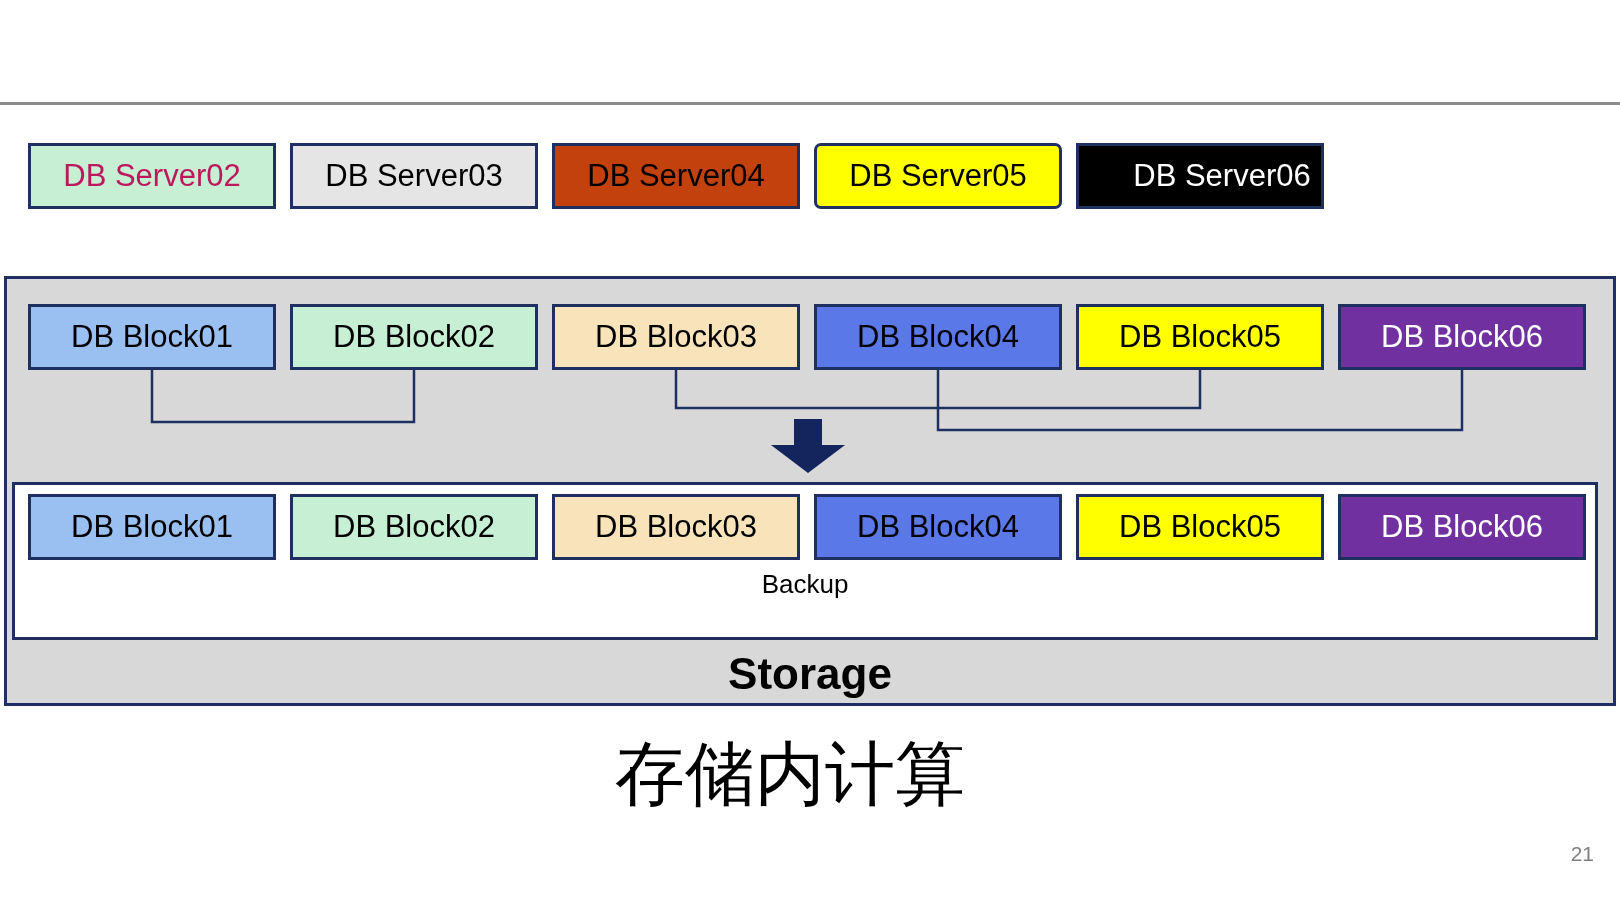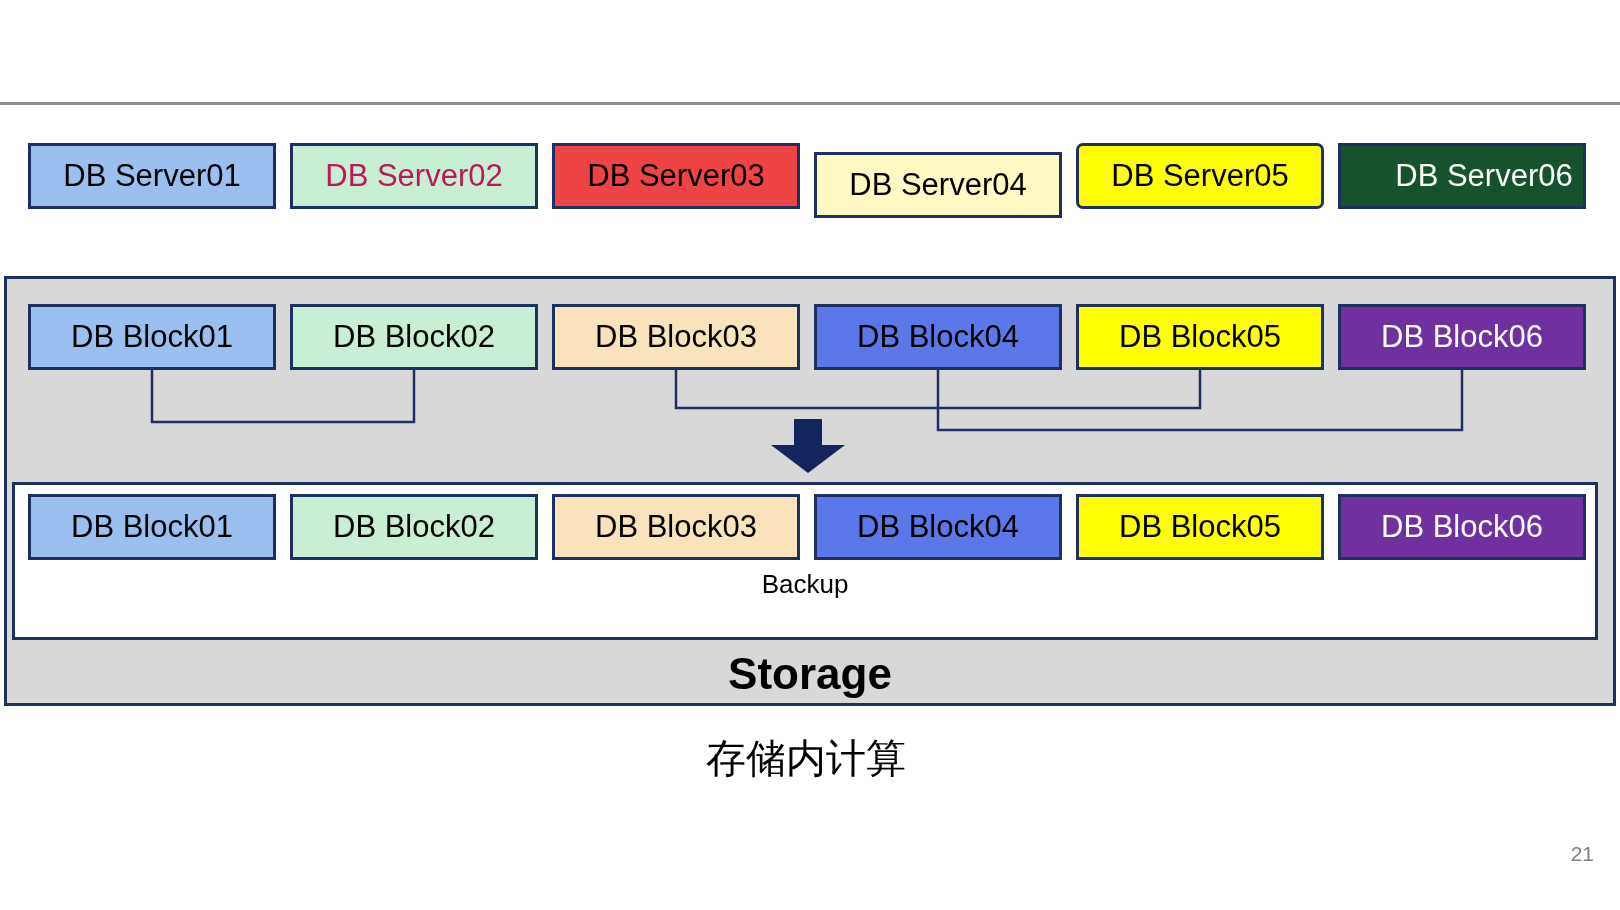--- a/index.html
+++ b/index.html
@@ -110,48 +110,46 @@
     font-weight: 700;
     color: #000;
   }
 
   .captions {
     position: absolute;
     left: 0;
     top: 736px;
     width: 1580px;
     text-align: center;
-    font-size: 40px;
+    font-size: 70px;
     line-height: 1.1;
     color: #000;
-    padding-left: 16px;
   }
 
   .page-number {
     position: absolute;
     top: 842px;
     right: 26px;
     font-size: 21px;
     color: var(--page-num-color, #808080);
   }
 </style>
 </head>
 <body>
 
 <div class="slide">
 
   <div class="title-rule"></div>
 
   <div class="row server-row">
-    <div class="box" style="background: rgb(154, 192, 242); color: rgb(0, 0, 0);">DB Server01</div>
     <div class="box" style="background: rgb(198, 239, 212); color: #be185d;">DB Server02</div>
-    <div class="box" style="background: #ef4444; color: rgb(0, 0, 0);">DB Server03</div>
-    <div class="box" style="background: #fef9c3; color: rgb(0, 0, 0); margin-top: 9px;">DB Server04</div>
+    <div class="box" style="background: #e5e5e5; color: rgb(0, 0, 0);">DB Server03</div>
+    <div class="box" style="background: #c2410c; color: rgb(0, 0, 0);">DB Server04</div>
     <div class="box" style="background: rgb(255, 255, 0); color: rgb(0, 0, 0); border-radius: 7px;">DB Server05</div>
-    <div class="box" style="background: #14532d; color: rgb(255, 255, 255); padding-left: 44px;">DB Server06</div>
+    <div class="box" style="background: #000000; color: rgb(255, 255, 255); padding-left: 44px;">DB Server06</div>
   </div>
 
   <div class="storage-container">
 
     <svg class="connectors-svg" viewBox="0 0 1606 424" xmlns="http://www.w3.org/2000/svg">
       <path d="M145,91 L145,143 L407,143 L407,91" style="fill:none;stroke:var(--border,#1F3060);stroke-width:2.5"></path>
       <path d="M669,91 L669,129 L1193,129 L1193,91" style="fill:none;stroke:var(--border,#1F3060);stroke-width:2.5"></path>
       <path d="M931,91 L931,151 L1455,151 L1455,91" style="fill:none;stroke:var(--border,#1F3060);stroke-width:2.5"></path>
       <polygon points="787,140 815,140 815,166 838,166 801,194 764,166 787,166" style="fill:var(--arrow,#14245C)"></polygon>
     </svg>

